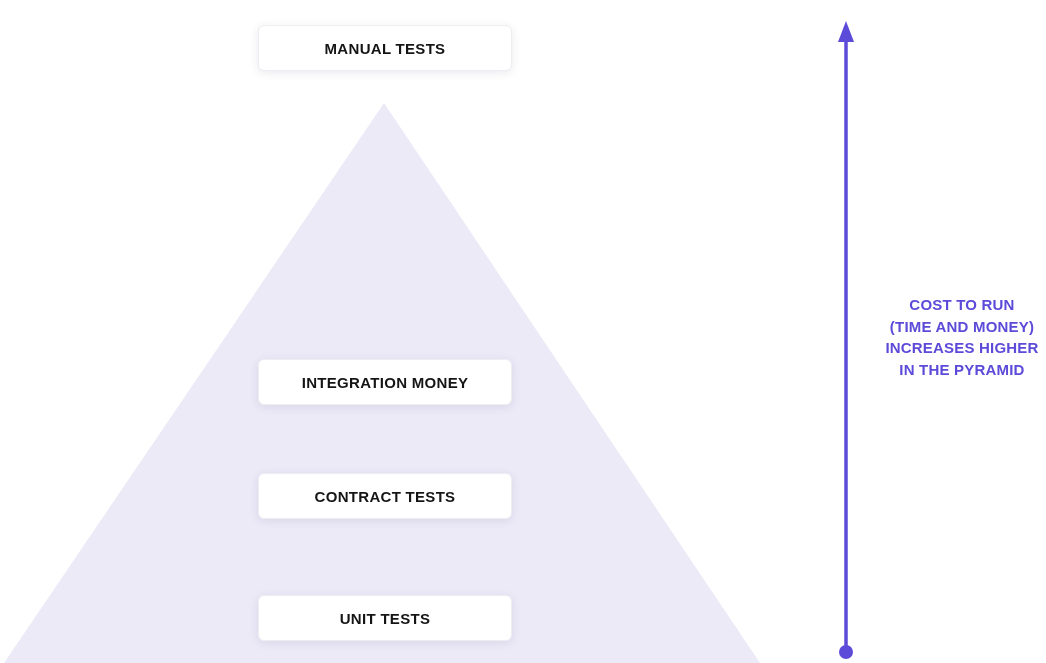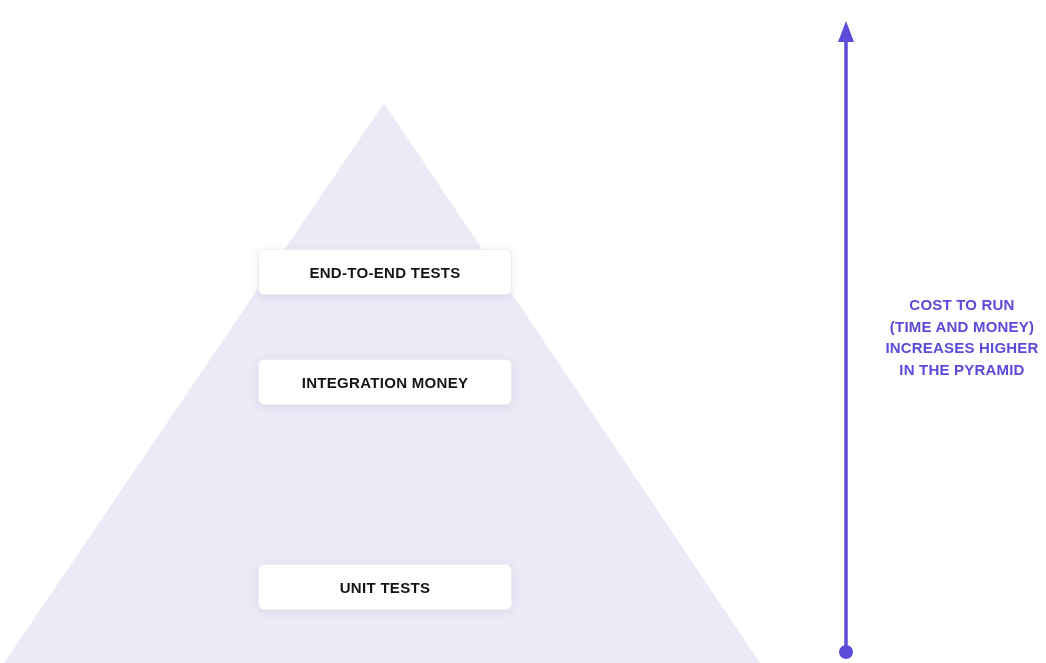--- a/index.html
+++ b/index.html
@@ -69,31 +69,34 @@
 </style>
 </head>
 <body>
 
 <div class="canvas">
 
   <svg class="layer-svg" viewBox="0 0 1046 663" aria-hidden="true">
     <polygon class="pyramid-tri" points="384,103 4,663 760,663"></polygon>
   </svg>
 
+  <div class="level-box" style="top:25px">
+    <span class="level-label">MANUAL TESTS</span>
+  </div>
 
-  <div class="level-box" style="top:249px">
-    <span class="level-label">END-TO-END TESTS</span>
-  </div>
 
   <div class="level-box" style="top:359px">
     <span class="level-label">INTEGRATION MONEY</span>
   </div>
 
+  <div class="level-box" style="top:473px">
+    <span class="level-label">CONTRACT TESTS</span>
+  </div>
 
-  <div class="level-box" style="top:564px">
+  <div class="level-box" style="top:595px">
     <span class="level-label">UNIT TESTS</span>
   </div>
 
   <svg class="layer-svg" viewBox="0 0 1046 663" aria-hidden="true">
     <line class="arrow-line" x1="846" y1="40" x2="846" y2="648"></line>
     <polygon class="arrow-head" points="846,21 838,42 854,42"></polygon>
     <circle class="arrow-dot" cx="846" cy="652" r="7"></circle>
   </svg>
 
   <div class="cost-note">

